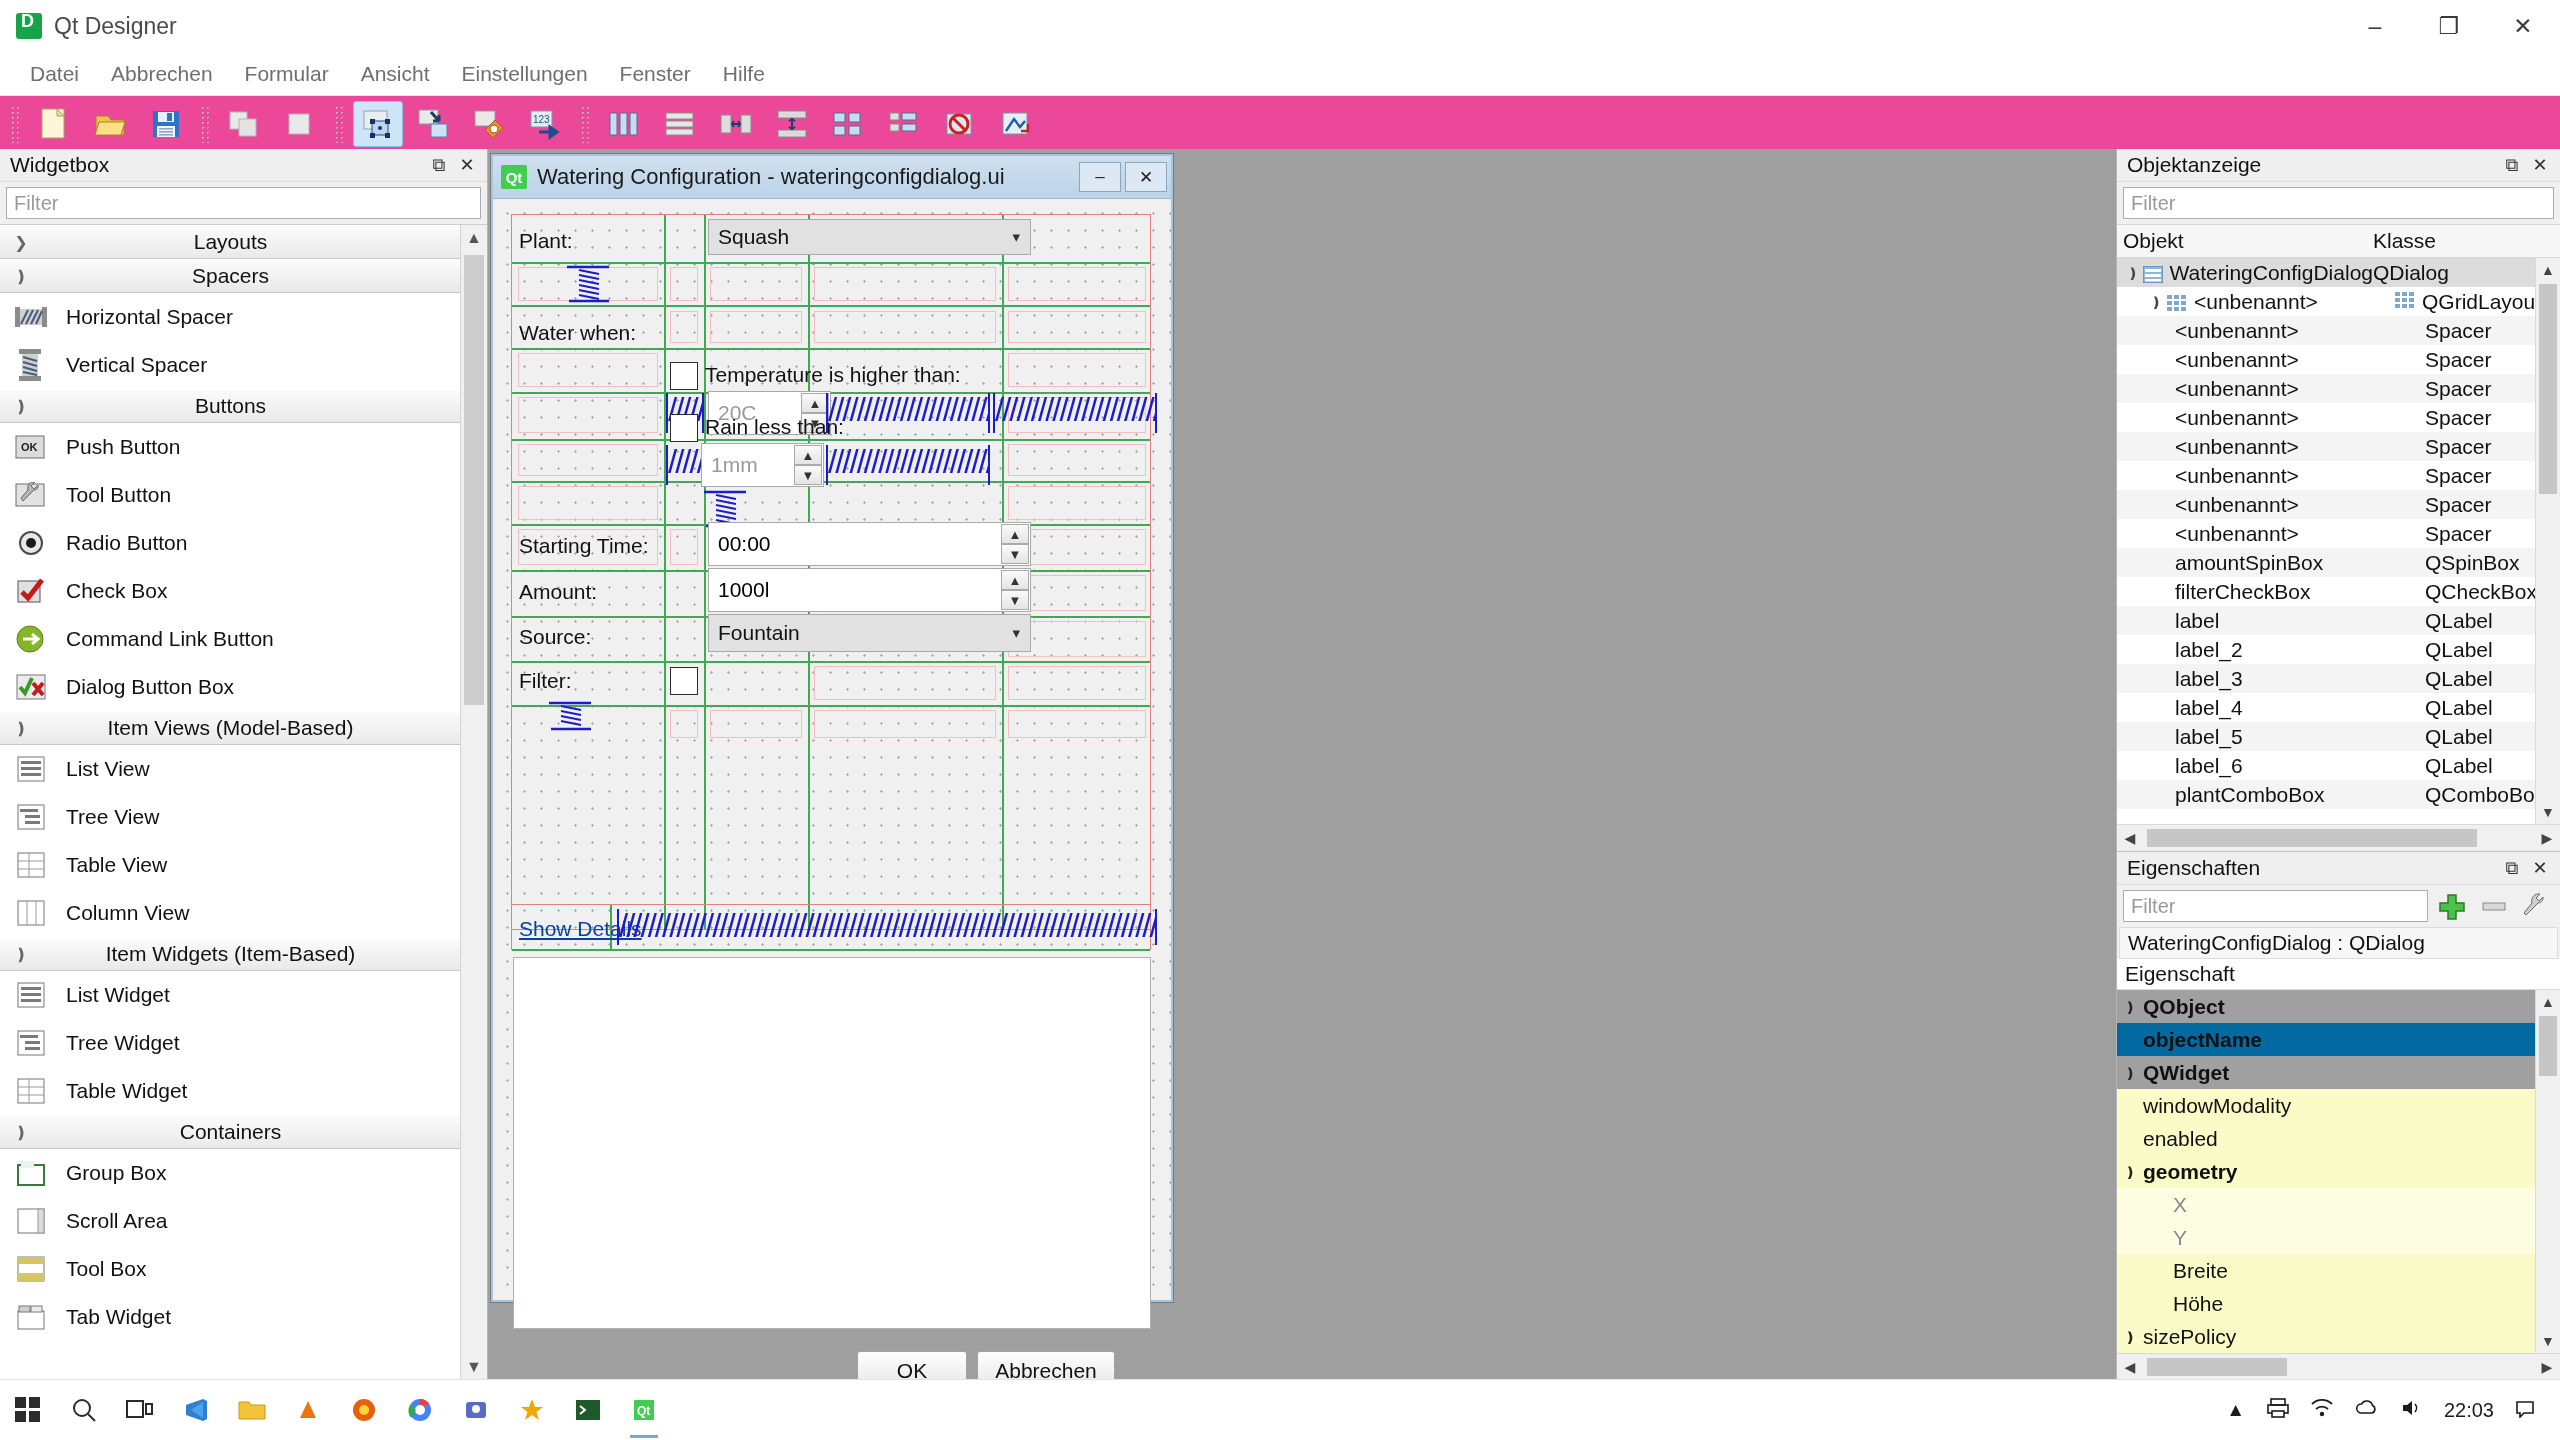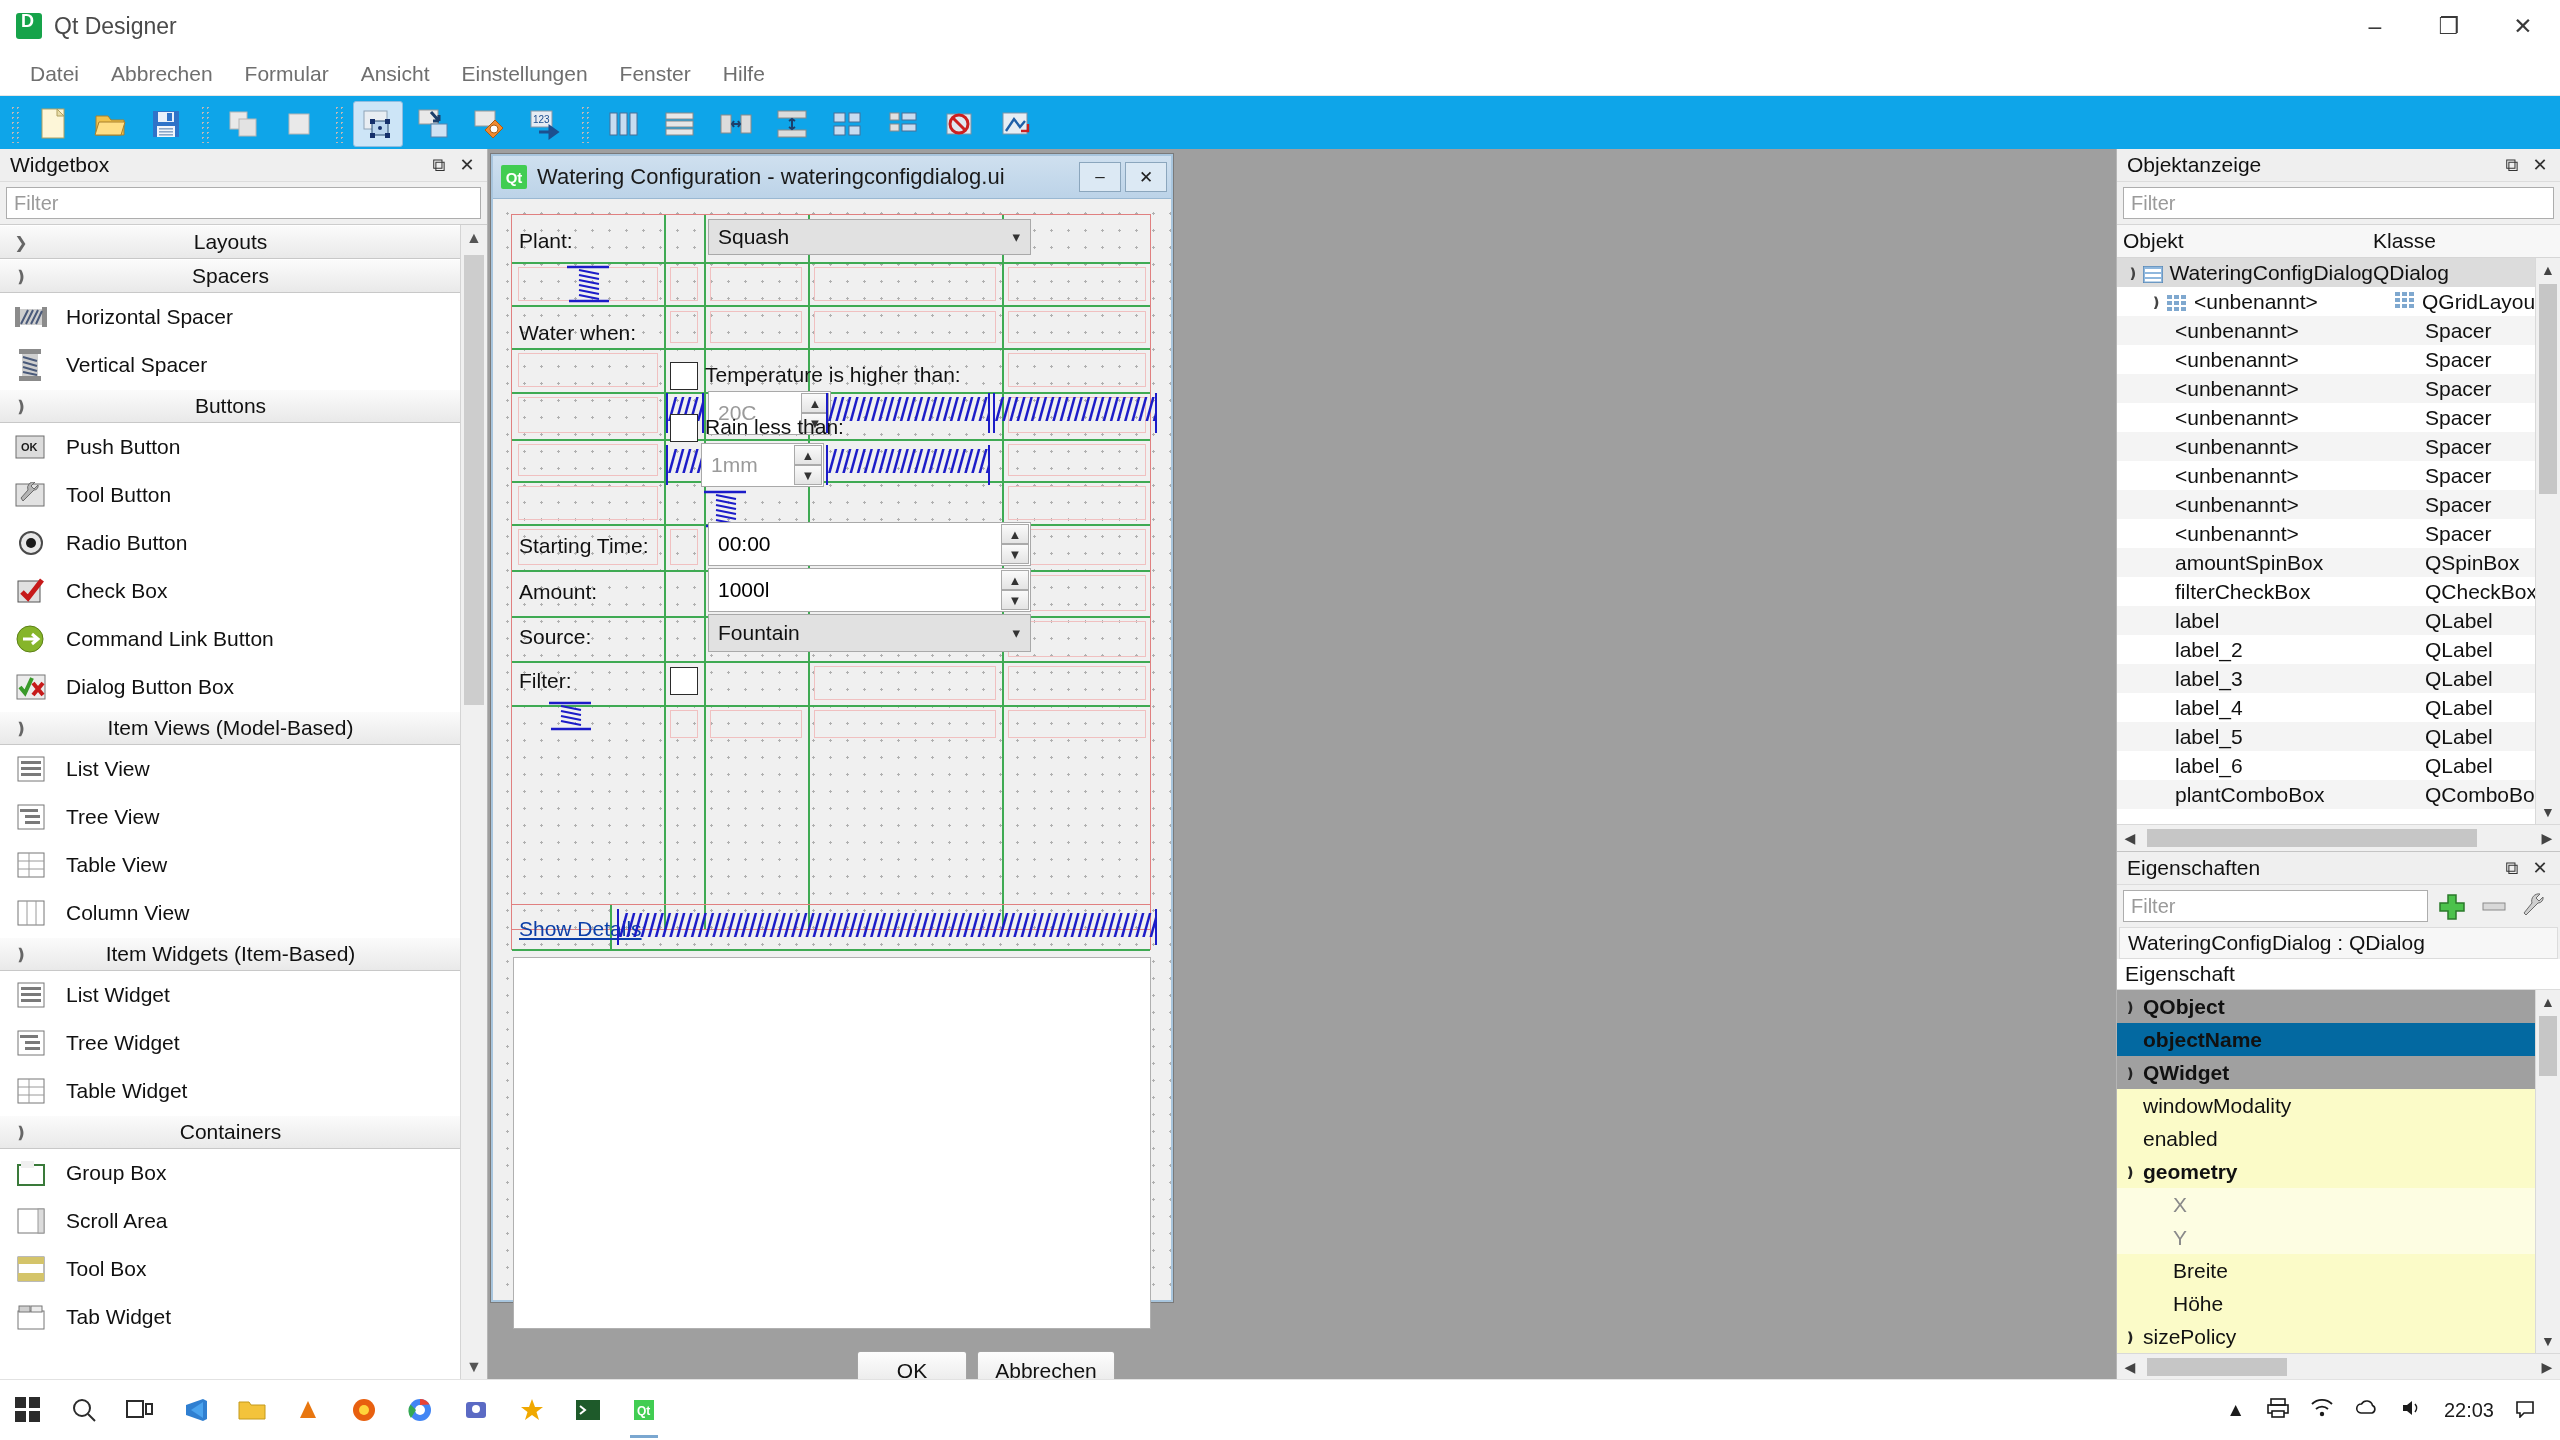--- a/index.html
+++ b/index.html
@@ -23,21 +23,21 @@
   .tb-spacer{flex:1;}
   .tb-btn{width:74px;height:52px;display:flex;align-items:center;justify-content:center;
           font-size:23px;color:#3a3a3a;}
 
   
   .menubar{height:42px;background:#ffffff;display:flex;align-items:center;
            padding-left:14px;border-bottom:1px solid #e6e6e6;}
   .menu-item{padding:4px 16px;font-size:21px;color:#6f6f6f;}
 
   
-  .toolbar{height:55px;background:#0ea5e9;display:flex;align-items:center;
+  .toolbar{height:55px;background:#ec4899;display:flex;align-items:center;
            border-bottom:1px solid #d4d4d4;padding-left:4px;}
   .tgrip{width:10px;height:38px;margin:0 6px;
          background-image:radial-gradient(#b9b9b9 1px,transparent 1px);
          background-size:5px 5px;}
   .ticon{width:48px;height:44px;margin:0 3px;display:flex;align-items:center;
          justify-content:center;position:relative;border:1px solid transparent;border-radius:3px;}
   .ticon.active{background:#cde5f7;border:1px solid #8fbde0;}
   .ticon svg{display:block;}
 
   

